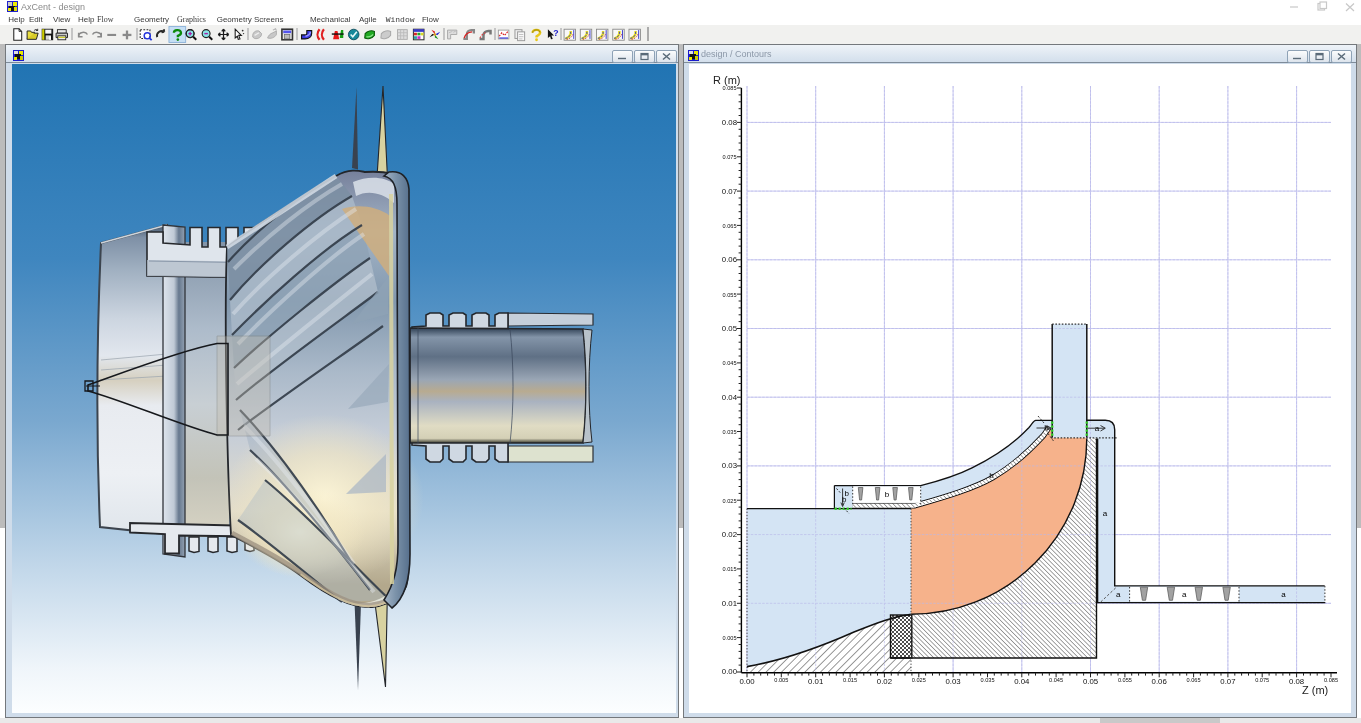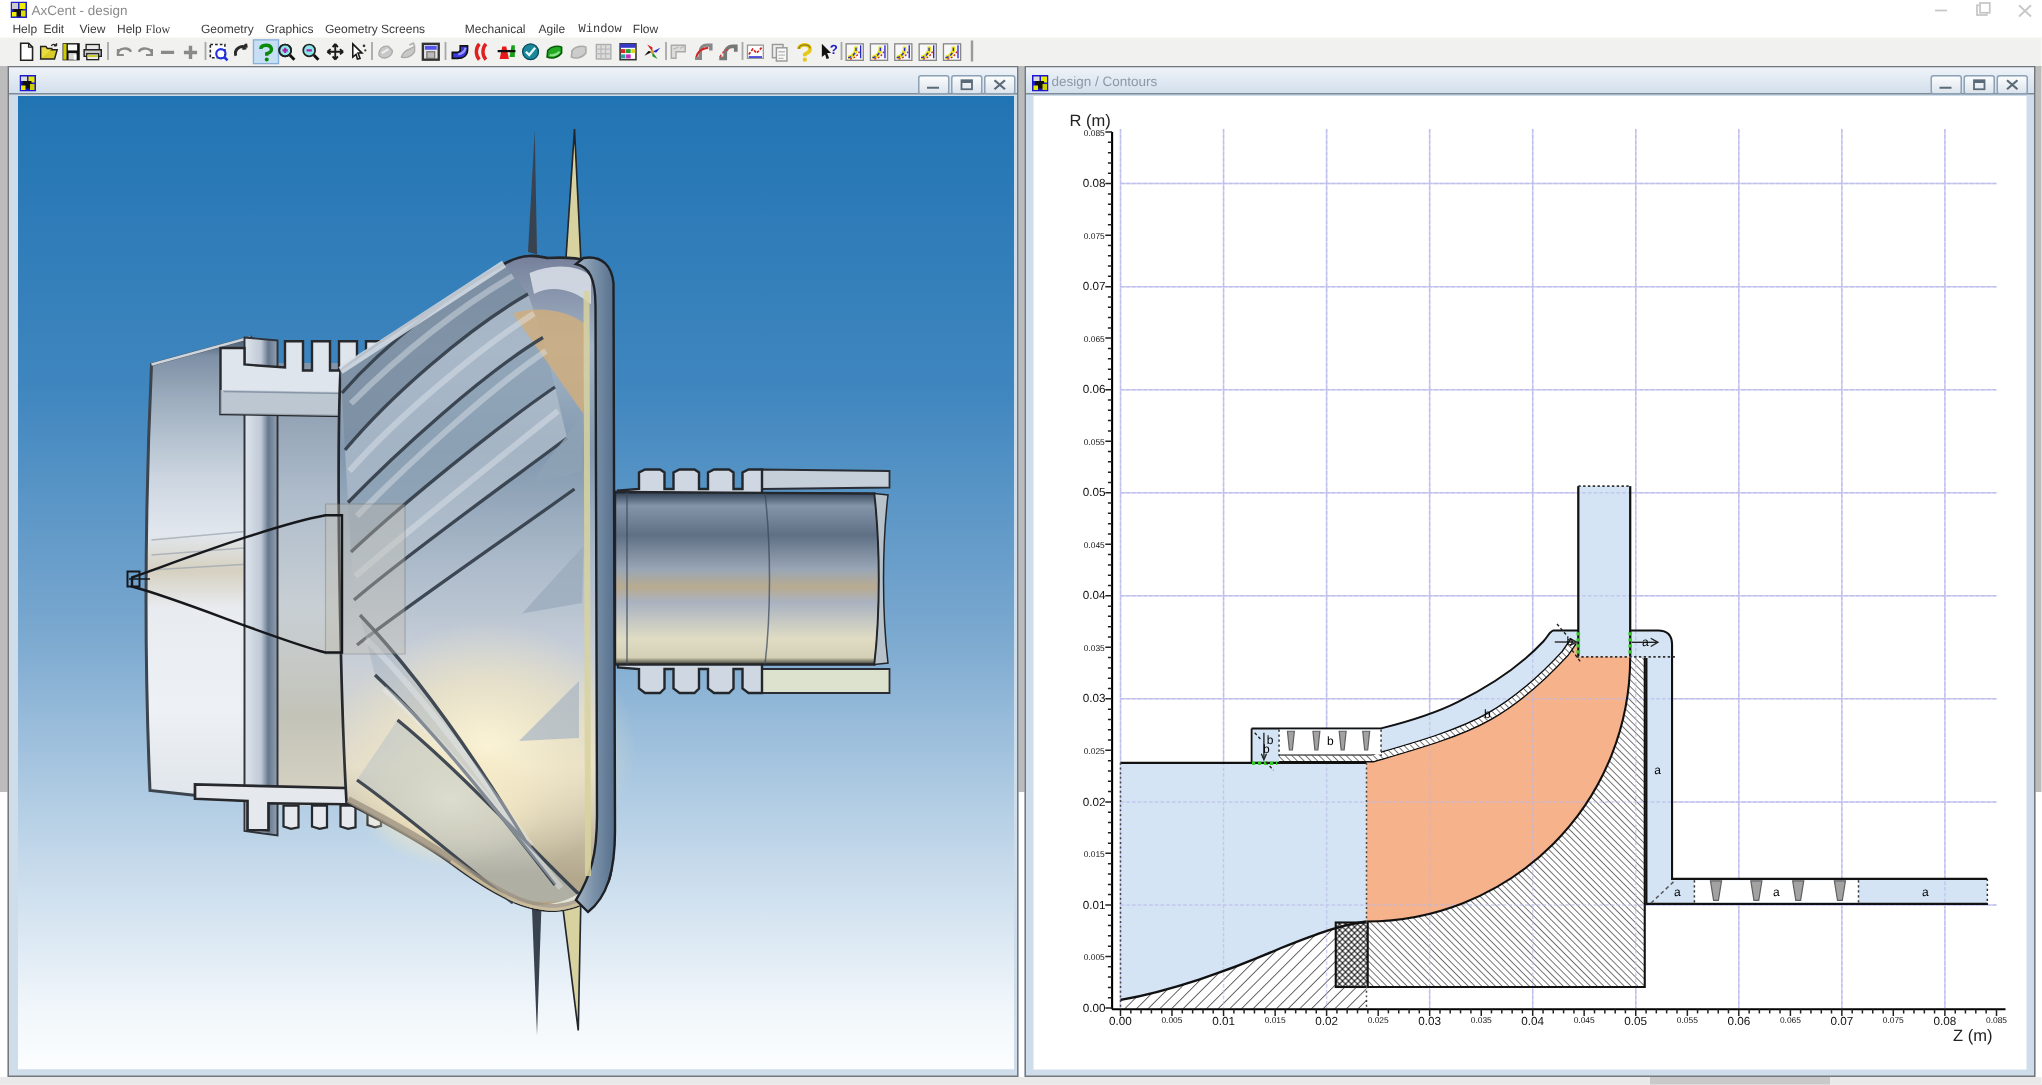--- a/index.html
+++ b/index.html
@@ -39,21 +39,21 @@
     <path d="M62,3.5 L70,11 M70,3.5 L62,11" stroke="#c8c8c8" stroke-width="1.2"></path>
   </svg>
 </div>
 <div id="menubar">
     <div class="mi" style="left: 8.3px;">Help</div>
     <div class="mi" style="left: 29px;">Edit</div>
     <div class="mi" style="left: 53px; text-align: right;">View</div>
     <div class="mi" style="left: 78px;">Help</div>
     <div class="mi" style="left: 97px; font-family: Liberation Serif, serif;">Flow</div>
     <div class="mi" style="left: 134px;">Geometry</div>
-    <div class="mi" style="left: 177px;">Graphics</div>
+    <div class="mi" style="left: 177px; font-family: Liberation Serif, serif;">Graphics</div>
     <div class="mi" style="left: 216.7px;">Geometry Screens</div>
     <div class="mi" style="left: 286.1px; margin-top: 40px;">CFD</div>
     <div class="mi" style="left: 309.9px;">Mechanical</div>
     <div class="mi" style="left: 359px;">Agile</div>
     <div class="mi" style="left: 385.7px; font-family: Liberation Mono, monospace;">Window</div>
     <div class="mi" style="left: 421.9px;">Flow</div>
   </div>
 <div id="toolbar">
     <svg id="tbsvg" class="abs" style="left:0;top:0" width="700" height="19" viewBox="0 0 700 19">
       <line x1="72" y1="3" x2="72" y2="15" stroke="#a8a8a8" stroke-width="1.2"></line>

